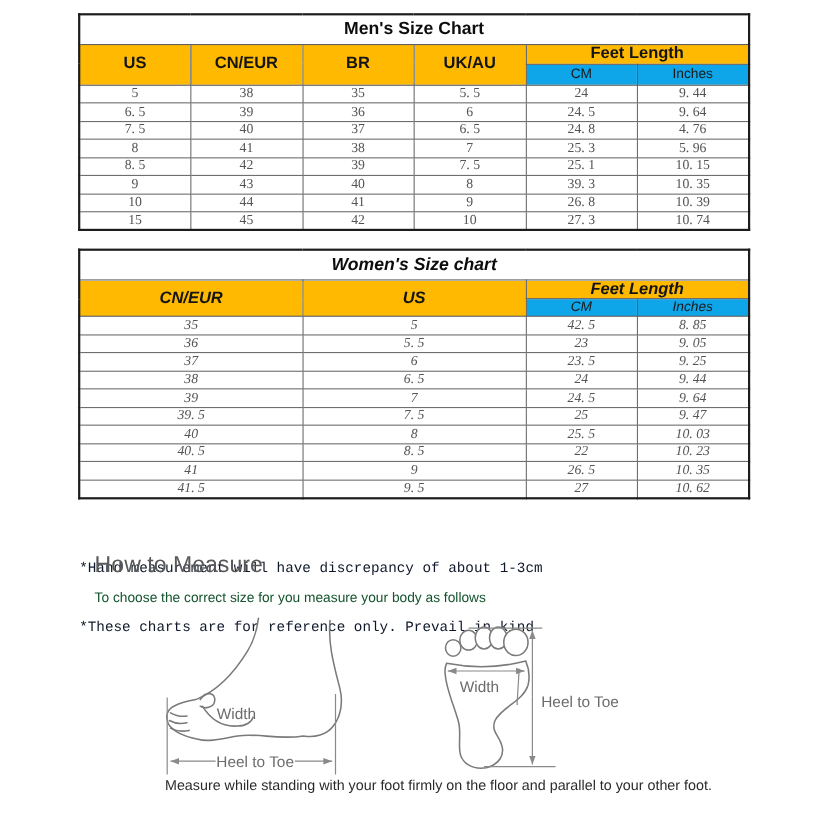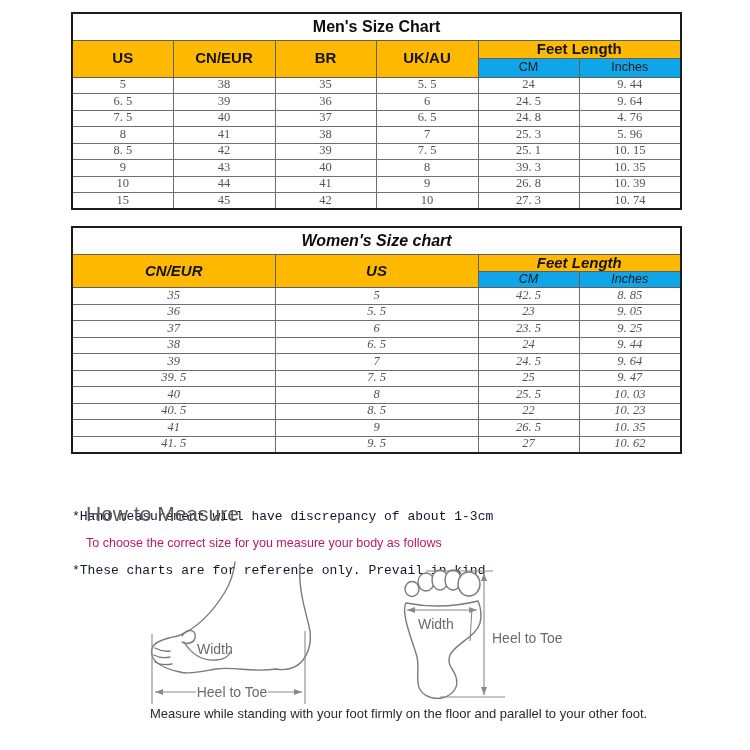--- a/index.html
+++ b/index.html
@@ -34,21 +34,21 @@
 
   
   .notes { position:absolute; left:72px; top:472px;
            font-family:"Liberation Mono", monospace; font-weight:normal;
            font-size:13px; color:#0f172a; line-height:18px; white-space:pre; }
 
   
   .htm-heading  { position:absolute; left:86px; top:502px; font-size:21px;
                   color:#595959; }
   .htm-subtitle { position:absolute; left:86px; top:536px; font-size:12.5px;
-                  color:#be185d; }
+                  color:#14532d; }
 
   .diagram-left  { position:absolute; left:140px; top:556px; }
   .diagram-right { position:absolute; left:392px; top:553px; }
 
   svg .foot   { fill:none; stroke:#7a7a7a; stroke-width:1.4;
                 stroke-linecap:round; stroke-linejoin:round; }
   svg .foot-fill { fill:#ffffff; stroke:#7a7a7a; stroke-width:1.4; }
   svg .measure { stroke:#8a8a8a; stroke-width:1.1; fill:none; }
   svg .arrhead { fill:#8a8a8a; stroke:none; }
   svg text { font-family:"Liberation Sans", sans-serif; font-size:14px;

